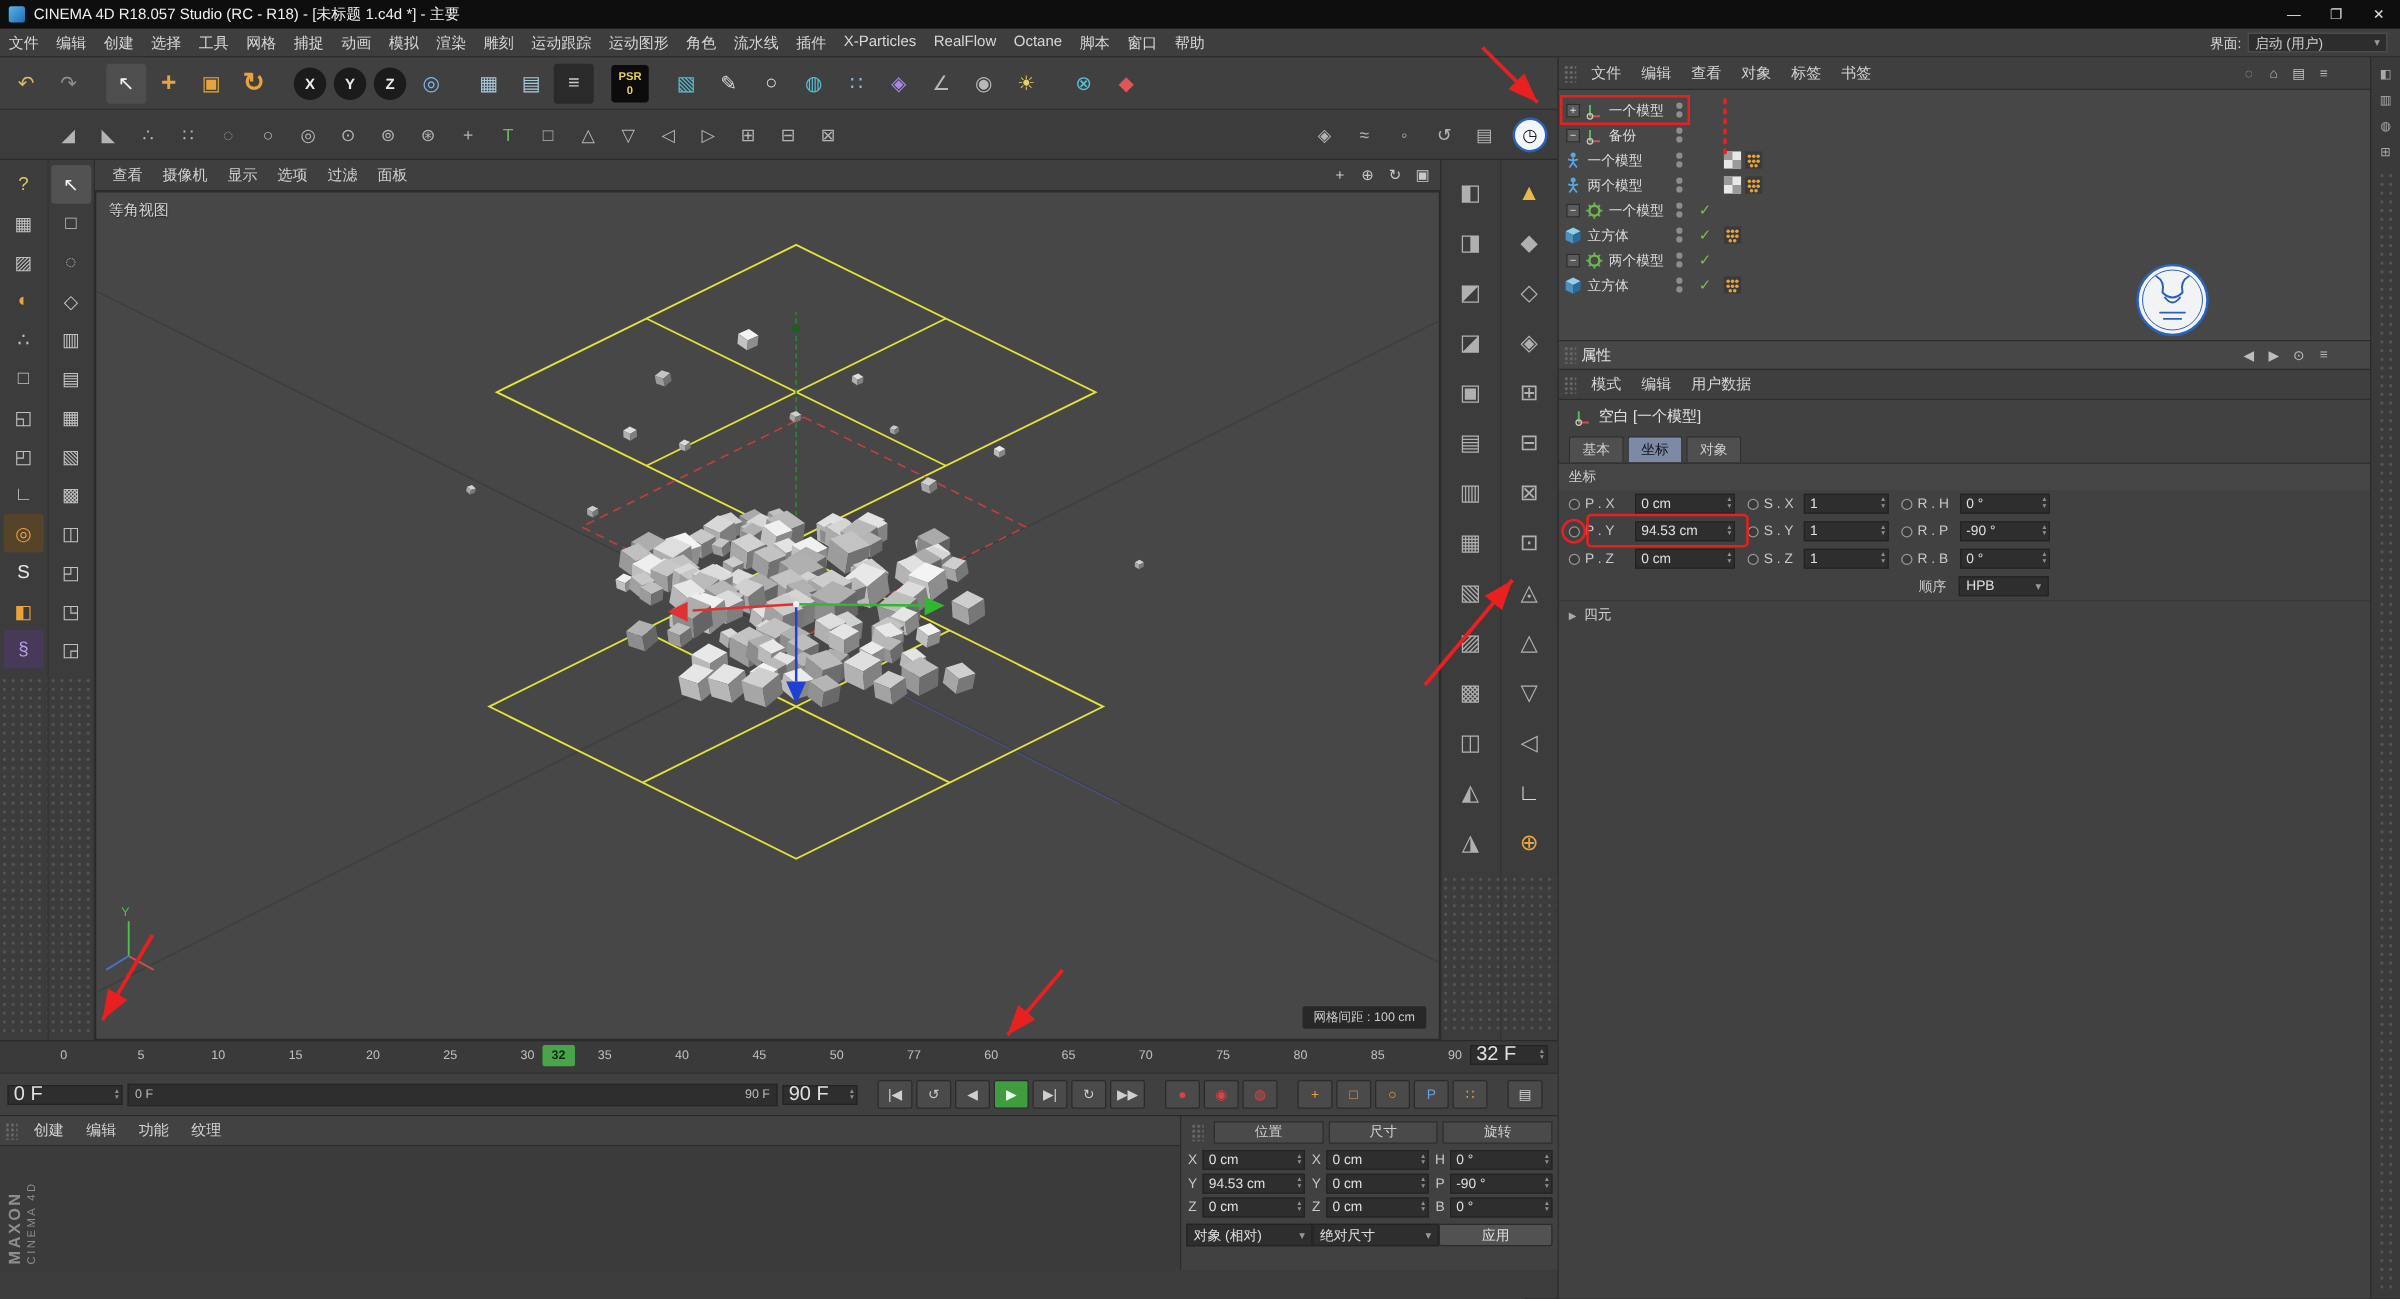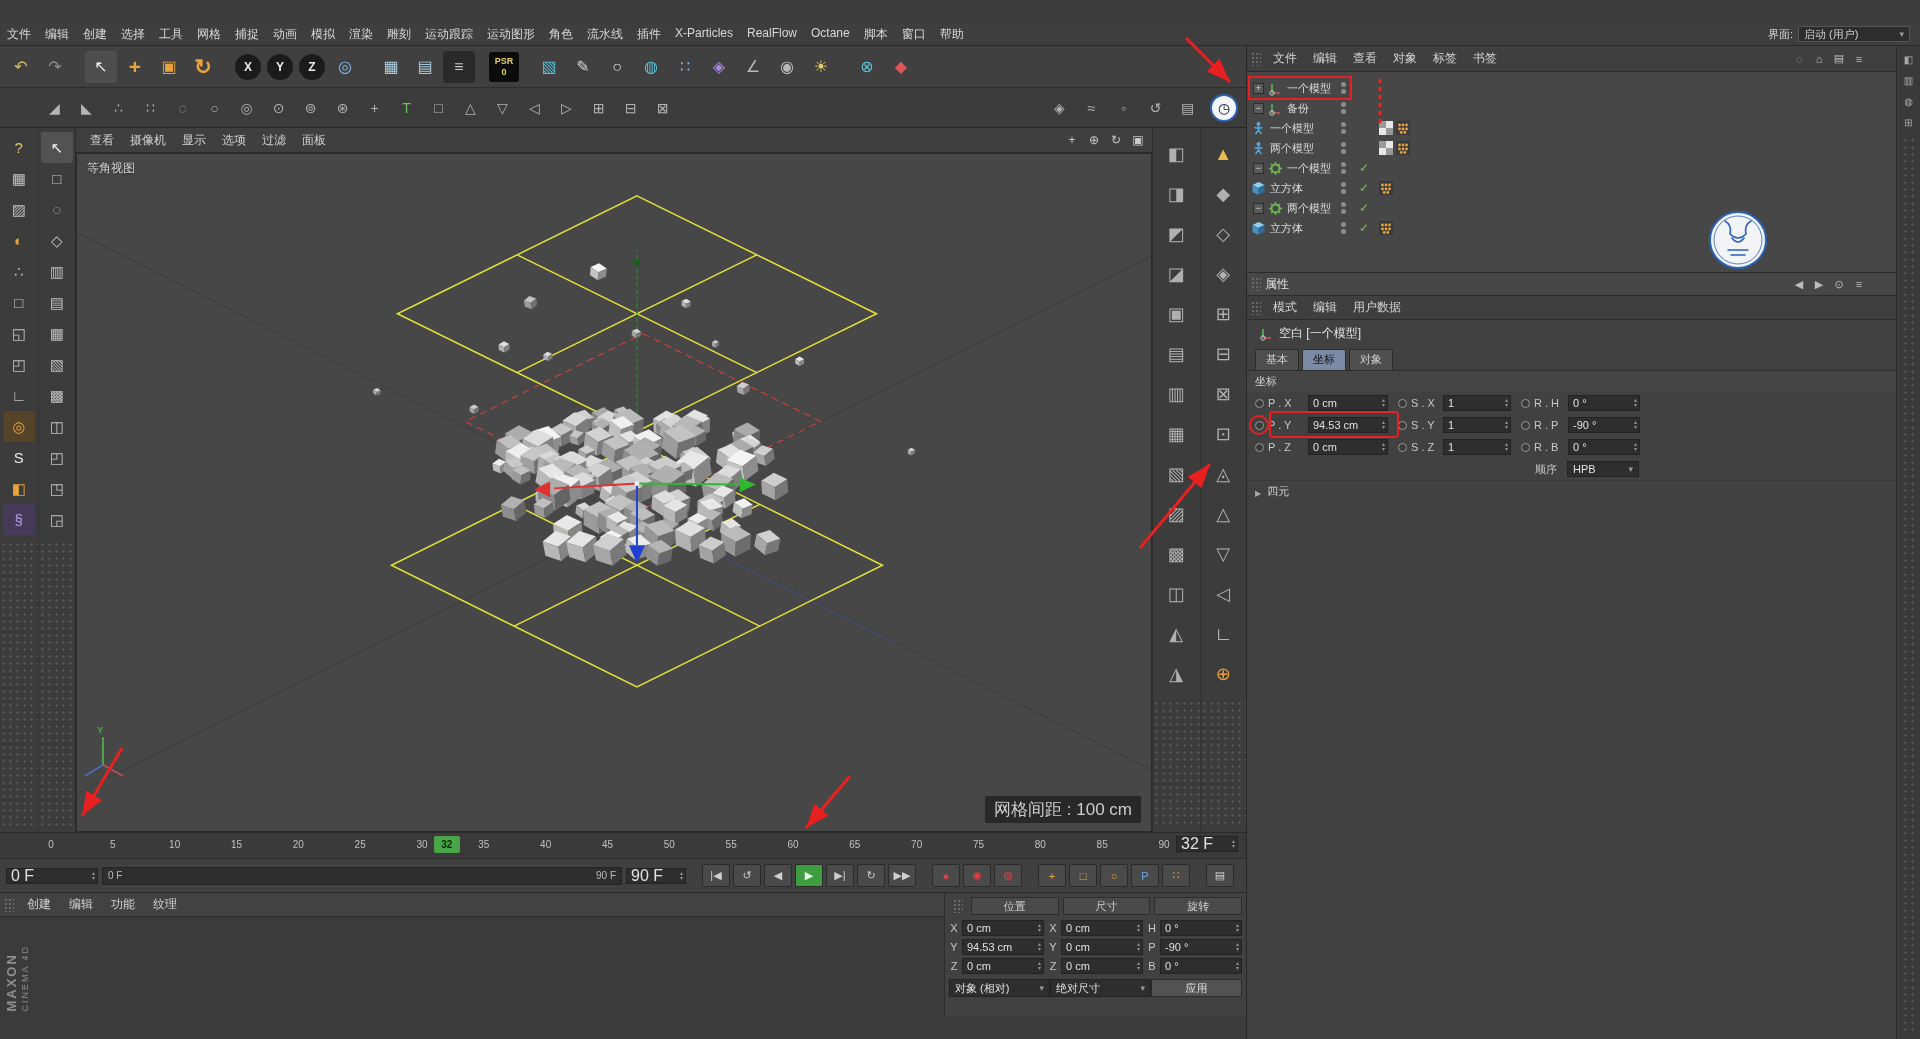--- a/index.html
+++ b/index.html
@@ -59,21 +59,21 @@
   .viewport { position:absolute; left:76px; top:128px; width:1076px; height:704px; }
   .vp-menus { height:25px; background:#3f3f3f; border-bottom:1px solid #2b2b2b; display:flex;
               align-items:center; font-size:12px; padding-left:6px; }
   .vp-menus .menu-item { padding:0 8px; color:#d0d0d0; }
   .vp-corner { margin-left:auto; display:flex; gap:2px; padding-right:4px; }
   .vp-corner .icon-cell { width:20px; height:20px; font-size:12px; color:#c8c8c8; }
   .vp-canvas { position:relative; width:1076px; height:679px; background:#474747; border:1px solid #2a2a2a; overflow:hidden; }
   #vp-svg { position:absolute; inset:0; }
   .vp-label { position:absolute; left:10px; top:6px; font-size:12px; color:#d4d4d4; text-shadow:0 1px 1px #222; }
   .grid-label { position:absolute; right:10px; bottom:8px; background:rgba(35,35,35,.85); color:#cccccc;
-                font-size:17px; padding:2px 9px; border-radius:2px; }
+                font-size:10px; padding:2px 9px; border-radius:2px; }
 
   
   .right-strips { position:absolute; left:1152px; top:128px; width:94px; height:704px; background:#3c3c3c;
                   border-left:1px solid #2c2c2c; display:flex; }
   .strip-col { width:47px; display:flex; flex-direction:column; align-items:center; padding-top:6px; }
   .strip-col + .strip-col { border-left:1px solid #333; }
   .strip-col .icon-cell { width:38px; height:40px; font-size:18px; color:#b0b0b0; }
 
   
   .right-panel { position:absolute; left:1246px; top:46px; width:650px; height:993px; background:#414141;
@@ -229,20 +229,29 @@
       <circle cx="7" cy="8" r="1.4" fill="#e8a33d"></circle>
         <circle cx="10.5" cy="8" r="1.4" fill="#e8a33d"></circle>
       <circle cx="5.2" cy="11.5" r="1.4" fill="#e8a33d"></circle>
         <circle cx="8.8" cy="11.5" r="1.4" fill="#e8a33d"></circle>
     </symbol>
   </defs>
 </svg>
 
 <div id="app">
 
+  <div class="titlebar">
+    <span class="app-logo"></span>
+    <span>CINEMA 4D R18.057 Studio (RC - R18) - [未标题 1.c4d *] - 主要</span>
+    <div class="win-controls">
+      <span class="win-btn">—</span>
+      <span class="win-btn">❐</span>
+      <span class="win-btn close">✕</span>
+    </div>
+  </div>
 
   <div class="menubar">
     <div style="display:flex">
 
     <span class="menu-item">文件</span>
         <span class="menu-item">编辑</span>
         <span class="menu-item">创建</span>
         <span class="menu-item">选择</span>
         <span class="menu-item">工具</span>
         <span class="menu-item">网格</span>
@@ -1731,21 +1740,21 @@
         <span class="tick-label" style="left: 112.833px;">5</span>
         <span class="tick-label" style="left: 174.667px;">10</span>
         <span class="tick-label" style="left: 236.5px;">15</span>
         <span class="tick-label" style="left: 298.333px;">20</span>
         <span class="tick-label" style="left: 360.167px;">25</span>
         <span class="tick-label" style="left: 422px;">30</span>
         <span class="tick-label" style="left: 483.833px;">35</span>
         <span class="tick-label" style="left: 545.667px;">40</span>
         <span class="tick-label" style="left: 607.5px;">45</span>
         <span class="tick-label" style="left: 669.333px;">50</span>
-        <span class="tick-label" style="left: 731.167px;">55</span>
+        <span class="tick-label" style="left: 731.167px;">77</span>
         <span class="tick-label" style="left: 793px;">60</span>
         <span class="tick-label" style="left: 854.833px;">65</span>
         <span class="tick-label" style="left: 916.667px;">70</span>
         <span class="tick-label" style="left: 978.5px;">75</span>
         <span class="tick-label" style="left: 1040.33px;">80</span>
         <span class="tick-label" style="left: 1102.17px;">85</span>
         <span class="tick-label" style="left: 1164px;">90</span>
       </div>
     <div class="playhead" id="playhead" style="left: 433.733px;">
       <span>32</span>

